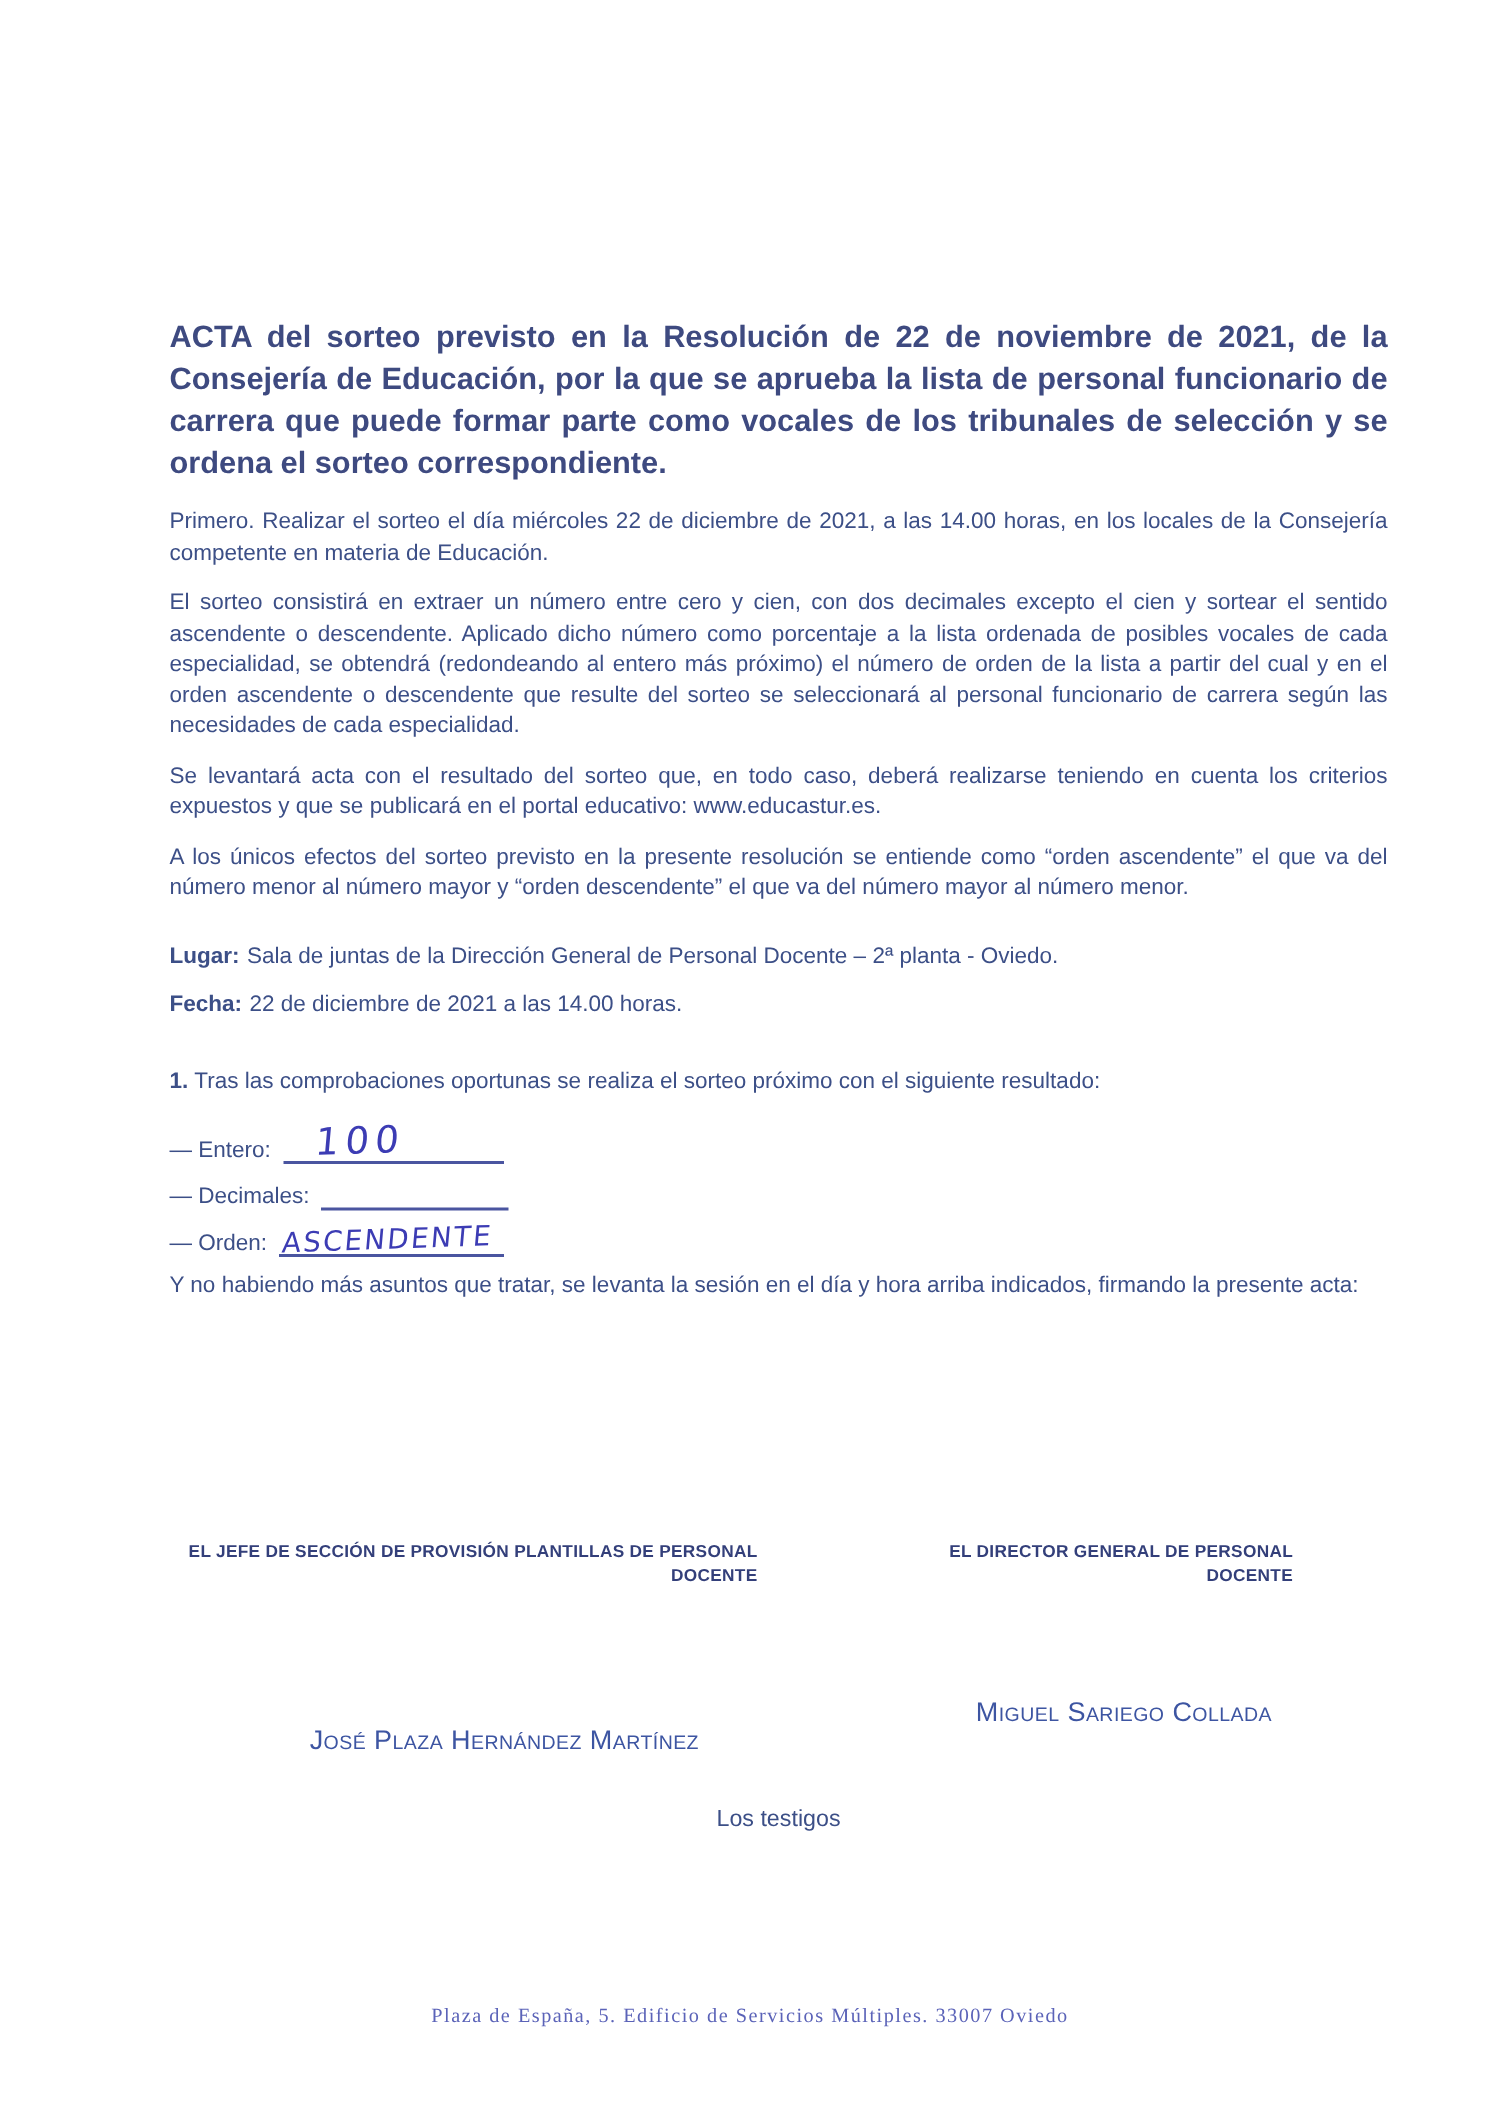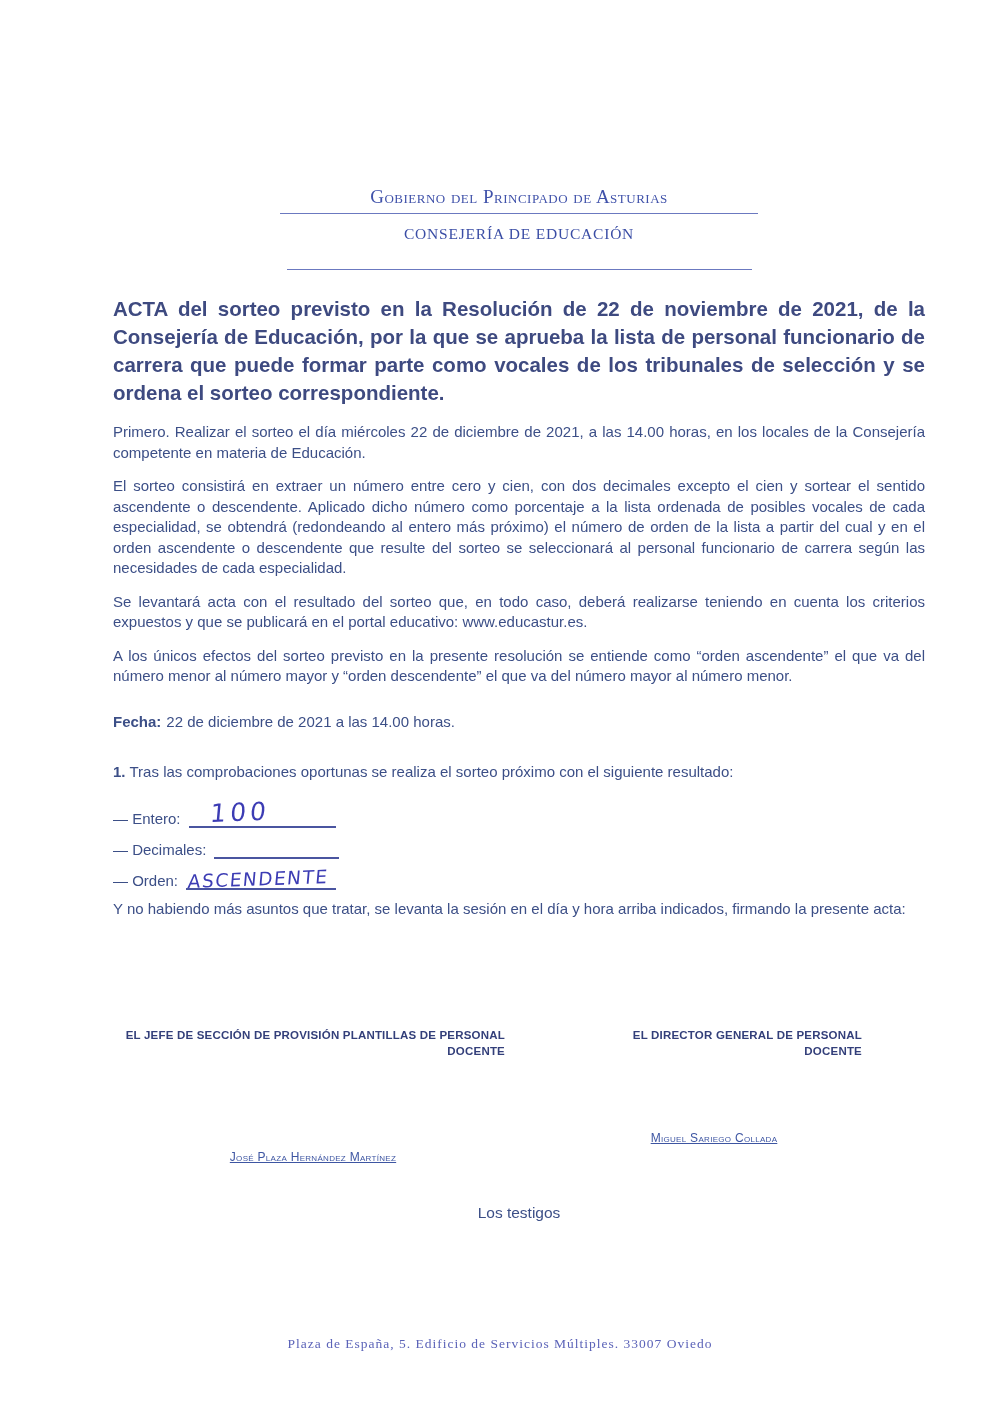--- a/index.html
+++ b/index.html
@@ -60,55 +60,50 @@
   .hand-entero{font-size:25px;left:20px;bottom:-2px;letter-spacing:4px;}
   .hand-orden{font-size:18.5px;left:1px;bottom:-4px;letter-spacing:1.5px;}
 
   .closing{margin-top:9px;}
 
   
   .sig-title{position:absolute;font-size:11.5px;font-weight:bold;line-height:16px;
              color:var(--sig-ink);text-align:right;letter-spacing:.2px;}
   .sig-title-left{left:125px;top:1027px;width:380px;}
   .sig-title-right{left:572px;top:1027px;width:290px;}
-  .sig-name{position:absolute;font-variant:small-caps;font-size:12px;
-            color:var(--name-ink);text-align:center;letter-spacing:.3px;text-decoration:underline;}
+  .sig-name{position:absolute;font-variant:small-caps;font-size:18px;
+            color:var(--name-ink);text-align:right;letter-spacing:.3px;}
   .sig-name-left{left:160px;top:1150px;width:306px;}
   .sig-name-right{left:580px;top:1131px;width:268px;}
   .witnesses{position:absolute;left:113px;top:1204px;width:812px;text-align:center;
              font-size:15.5px;color:var(--ink-body);}
 
   
   .footer{position:absolute;left:0;top:1336px;width:1000px;text-align:center;
           font-family:"Liberation Serif",serif;font-size:13.5px;letter-spacing:1px;
           color:var(--footer-blue);}
 </style>
 </head>
 <body>
 
 <div class="page">
   <div class="content">
 
-    <div class="letterhead">
-      <div class="org">Gobierno del Principado de Asturias</div>
-      <div class="rule rule-top"></div>
-      <div class="dept">CONSEJERÍA DE EDUCACIÓN</div>
-      <div class="rule rule-bottom"></div>
-    </div>
 
     <h1 class="doc-title">ACTA del sorteo previsto en la Resolución de 22 de noviembre de 2021, de la Consejería de Educación, por la que se aprueba la lista de personal funcionario de carrera que puede formar parte como vocales de los tribunales de selección y se ordena el sorteo correspondiente.</h1>
 
     <div class="body-text">
       <p>Primero. Realizar el sorteo el día miércoles 22 de diciembre de 2021, a las 14.00 horas, en los locales de la Consejería competente en materia de Educación.</p>
       <p>El sorteo consistirá en extraer un número entre cero y cien, con dos decimales excepto el cien y sortear el sentido ascendente o descendente. Aplicado dicho número como porcentaje a la lista ordenada de posibles vocales de cada especialidad, se obtendrá (redondeando al entero más próximo) el número de orden de la lista a partir del cual y en el orden ascendente o descendente que resulte del sorteo se seleccionará al personal funcionario de carrera según las necesidades de cada especialidad.</p>
       <p>Se levantará acta con el resultado del sorteo que, en todo caso, deberá realizarse teniendo en cuenta los criterios expuestos y que se publicará en el portal educativo: www.educastur.es.</p>
       <p>A los únicos efectos del sorteo previsto en la presente resolución se entiende como “orden ascendente” el que va del número menor al número mayor y “orden descendente” el que va del número mayor al número menor.</p>
     </div>
 
     <div class="meta">
+      <p><span class="lbl">Lugar:</span><span>Sala de juntas de la Dirección General de Personal Docente – 2ª planta - Oviedo.</span></p>
       <p><span class="lbl">Fecha:</span><span>22 de diciembre de 2021 a las 14.00 horas.</span></p>
     </div>
 
     <p class="result-intro"><span class="num">1.</span><span>Tras las comprobaciones oportunas se realiza el sorteo próximo con el siguiente resultado:</span></p>
 
     <div class="fields">
       <div class="field-row">
         <span class="field-label">— Entero:</span>
         <span class="blank blank-entero">
           <span class="hand hand-entero">100</span>

